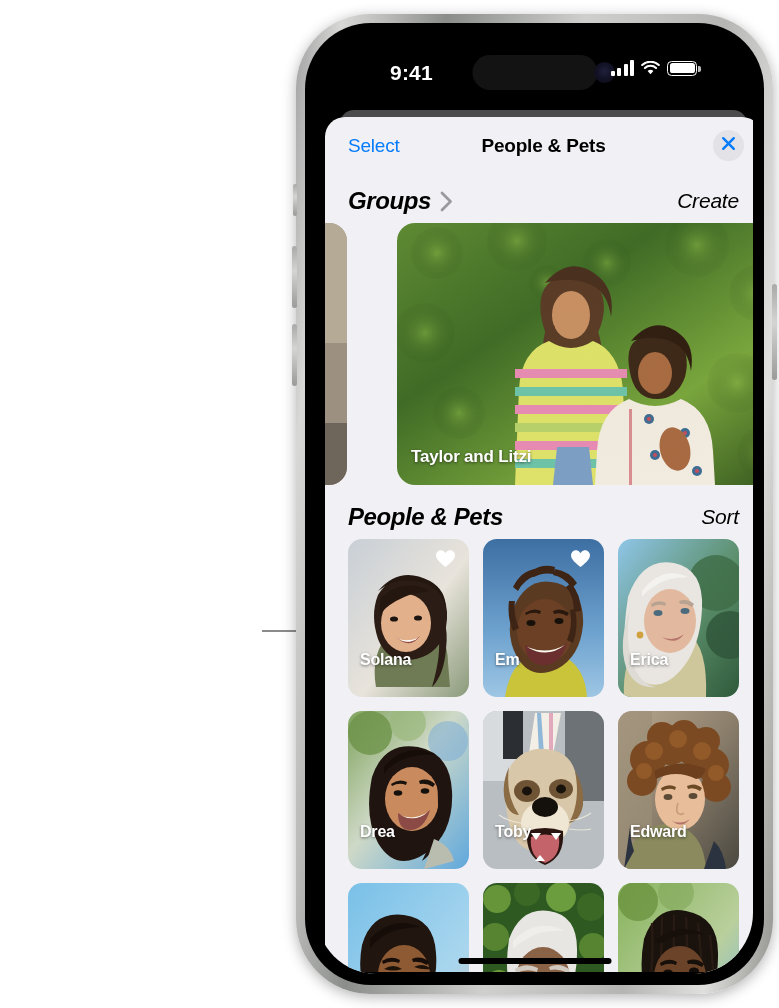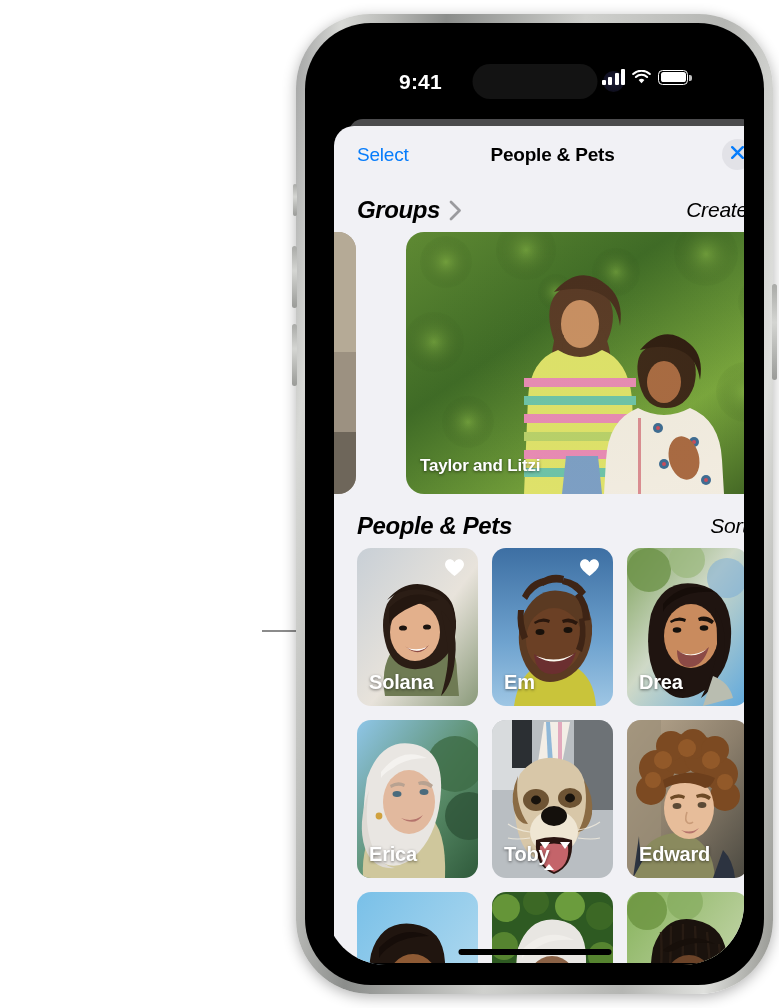--- a/index.html
+++ b/index.html
@@ -39,21 +39,21 @@
     border-radius: 74px;
     background: linear-gradient(96deg,#9fa0a0 0%,#d8d9d6 8%,#b9bab7 16%,#8b8d8b 26%,#cfd0cd 50%,#b5b6b3 74%,#dfe0dd 88%,#93948f 100%);
     padding: 9px;
     box-shadow: 0 3px 14px rgba(0,0,0,0.30);
   }
   .bezel {
     position: relative;
     width: 100%; height: 100%;
     border-radius: 66px;
     background: #000000;
-    padding: 20px;
+    padding: 11px;
   }
   .screen {
     position: relative;
     width: 100%; height: 100%;
     border-radius: 61px;
     background: #000000;
     overflow: hidden;
   }
   
   .btn-side {
@@ -211,22 +211,22 @@
     gap: 14px;
   }
   .person {
     position: relative;
     width: 100%;
     height: 158px;
     border-radius: 14px;
     overflow: hidden;
   }
   .person .pname {
-    position: absolute; left: 12px; bottom: 12px;
-    font-size: 20px; font-weight: bold; color: #ffffff;
+    position: absolute; left: 12px; bottom: 28px;
+    font-size: 16px; font-weight: bold; color: #ffffff;
     text-shadow: 0 1px 3px rgba(0,0,0,0.5);
     letter-spacing: -0.2px;
   }
   .heart {
     position: absolute; right: 13px; top: 10px;
     width: 21px; height: 19px;
   }
   .scene { position: absolute; inset: 0; }
 
   
@@ -460,20 +460,47 @@
                 <svg width="21" height="19" viewBox="0 0 21 19">
                   <path d="M10.5 18 C3 12.4 0.6 8.9 1.1 5.6 C1.6 2.4 4.1 0.8 6.7 1.3 C8.4 1.6 9.7 2.8 10.5 4.2 C11.3 2.8 12.6 1.6 14.3 1.3 C16.9 0.8 19.4 2.4 19.9 5.6 C20.4 8.9 18 12.4 10.5 18 Z" fill="#ffffff"></path>
                 </svg>
               </span>
               <span class="pname">Em</span>
             </div>
 
             <div class="person">
               <svg class="scene" viewBox="0 0 121 158" preserveAspectRatio="xMidYMid slice">
                 <defs>
+                    <linearGradient id="bg4" x1="0" y1="0" x2="1" y2="1">
+                  <stop offset="0%" stop-color="#8fc6e8"></stop>
+                      <stop offset="55%" stop-color="#5c8f6b"></stop>
+                      <stop offset="100%" stop-color="#2f5a3b"></stop>
+                </linearGradient>
+                  </defs>
+                <rect width="121" height="158" fill="url(#bg4)"></rect>
+                <circle cx="98" cy="44" r="28" fill="#3d6b46" opacity="0.8"></circle>
+                <circle cx="112" cy="96" r="24" fill="#2e5438" opacity="0.8"></circle>
+                <path d="M6 158 q-2 -36 16 -56 q22 -24 48 -8 q20 14 18 64Z" fill="#cfc79c"></path>
+                <path d="M10 58 q14 -40 46 -34 q30 6 28 46 q-2 40 -22 62 q-22 24 -44 6 q-18 -16 -8 -80Z" fill="#e9e6e2"></path>
+                <ellipse cx="52" cy="82" rx="26" ry="32" fill="#e2b99e"></ellipse>
+                <path d="M24 52 q20 -26 46 -14 q-22 0 -34 10 q-9 5 -12 10Z" fill="#f4f2ef"></path>
+                <path d="M12 70 q-6 34 4 58 q8 18 22 20 q-22 2 -30 -20 q-8 -24 4 -58Z" fill="#dedad4"></path>
+                <ellipse cx="40" cy="74" rx="4.5" ry="3" fill="#4a6b7d"></ellipse>
+                <ellipse cx="67" cy="72" rx="4.5" ry="3" fill="#4a6b7d"></ellipse>
+                <path d="M33 65 q8 -5 15 -1 l-1 3 q-6 -3 -13 1Z" fill="#b8a291"></path>
+                <path d="M61 62 q8 -3 15 3 l-2 3 q-6 -4 -12 -3Z" fill="#b8a291"></path>
+                <path d="M44 98 q12 5 22 -3 q-8 12 -22 3Z" fill="#b5746c"></path>
+                <circle cx="22" cy="96" r="3.4" fill="#d0a13e"></circle>
+              </svg>
+              <span class="pname">Erica</span>
+            </div>
+
+            <div class="person">
+              <svg class="scene" viewBox="0 0 121 158" preserveAspectRatio="xMidYMid slice">
+                <defs>
                     <linearGradient id="bg3" x1="0" y1="0" x2="1" y2="1">
                   <stop offset="0%" stop-color="#7fa35c"></stop>
                       <stop offset="45%" stop-color="#cfd9c7"></stop>
                       <stop offset="100%" stop-color="#5fa8dd"></stop>
                 </linearGradient>
                   </defs>
                 <rect width="121" height="158" fill="url(#bg3)"></rect>
                 <circle cx="22" cy="22" r="22" fill="#6d9249" opacity="0.8"></circle>
                 <circle cx="60" cy="12" r="18" fill="#9ab87c" opacity="0.7"></circle>
                 <circle cx="100" cy="30" r="20" fill="#76a9d8" opacity="0.5"></circle>
@@ -487,47 +514,20 @@
                 <path d="M71 70 q8 -4 16 3 l-2 3 q-6 -4 -13 -3Z" fill="#19110c"></path>
                 <path d="M50 102 q16 12 32 -3 q-6 20 -20 20 q-12 0 -12 -17Z" fill="#8b4a46"></path>
                 <path d="M52 104 q15 8 28 -3 q-14 9 -28 3Z" fill="#fdfaf2"></path>
                 <path d="M86 128 q16 6 20 22 l-30 8Z" fill="#b9bdb0"></path>
               </svg>
               <span class="pname">Drea</span>
             </div>
 
             <div class="person">
               <svg class="scene" viewBox="0 0 121 158" preserveAspectRatio="xMidYMid slice">
-                <defs>
-                    <linearGradient id="bg4" x1="0" y1="0" x2="1" y2="1">
-                  <stop offset="0%" stop-color="#8fc6e8"></stop>
-                      <stop offset="55%" stop-color="#5c8f6b"></stop>
-                      <stop offset="100%" stop-color="#2f5a3b"></stop>
-                </linearGradient>
-                  </defs>
-                <rect width="121" height="158" fill="url(#bg4)"></rect>
-                <circle cx="98" cy="44" r="28" fill="#3d6b46" opacity="0.8"></circle>
-                <circle cx="112" cy="96" r="24" fill="#2e5438" opacity="0.8"></circle>
-                <path d="M6 158 q-2 -36 16 -56 q22 -24 48 -8 q20 14 18 64Z" fill="#cfc79c"></path>
-                <path d="M10 58 q14 -40 46 -34 q30 6 28 46 q-2 40 -22 62 q-22 24 -44 6 q-18 -16 -8 -80Z" fill="#e9e6e2"></path>
-                <ellipse cx="52" cy="82" rx="26" ry="32" fill="#e2b99e"></ellipse>
-                <path d="M24 52 q20 -26 46 -14 q-22 0 -34 10 q-9 5 -12 10Z" fill="#f4f2ef"></path>
-                <path d="M12 70 q-6 34 4 58 q8 18 22 20 q-22 2 -30 -20 q-8 -24 4 -58Z" fill="#dedad4"></path>
-                <ellipse cx="40" cy="74" rx="4.5" ry="3" fill="#4a6b7d"></ellipse>
-                <ellipse cx="67" cy="72" rx="4.5" ry="3" fill="#4a6b7d"></ellipse>
-                <path d="M33 65 q8 -5 15 -1 l-1 3 q-6 -3 -13 1Z" fill="#b8a291"></path>
-                <path d="M61 62 q8 -3 15 3 l-2 3 q-6 -4 -12 -3Z" fill="#b8a291"></path>
-                <path d="M44 98 q12 5 22 -3 q-8 12 -22 3Z" fill="#b5746c"></path>
-                <circle cx="22" cy="96" r="3.4" fill="#d0a13e"></circle>
-              </svg>
-              <span class="pname">Erica</span>
-            </div>
-
-            <div class="person">
-              <svg class="scene" viewBox="0 0 121 158" preserveAspectRatio="xMidYMid slice">
                 <rect width="121" height="158" fill="#b9bec2"></rect>
                 <rect x="0" y="0" width="40" height="70" fill="#d8dbdd"></rect>
                 <rect x="82" y="0" width="39" height="90" fill="#6d7276"></rect>
                 <rect x="20" y="0" width="20" height="48" fill="#2b2f33"></rect>
 
                 <path d="M52 2 L78 2 L70 44 L46 42Z" fill="#f3eee6"></path>
                 <path d="M58 2 L61 43 L56 43 L54 2Z" fill="#8fb8d8"></path>
                 <path d="M70 2 L70 44 L66 44 L66 2Z" fill="#e2a9bd"></path>
 
                 <path d="M28 54 q14 -18 34 -16 q24 2 30 22 q8 24 -2 48 q-12 30 -34 32 q-22 2 -30 -28 q-8 -32 2 -58Z" fill="#d8c7a8"></path>

